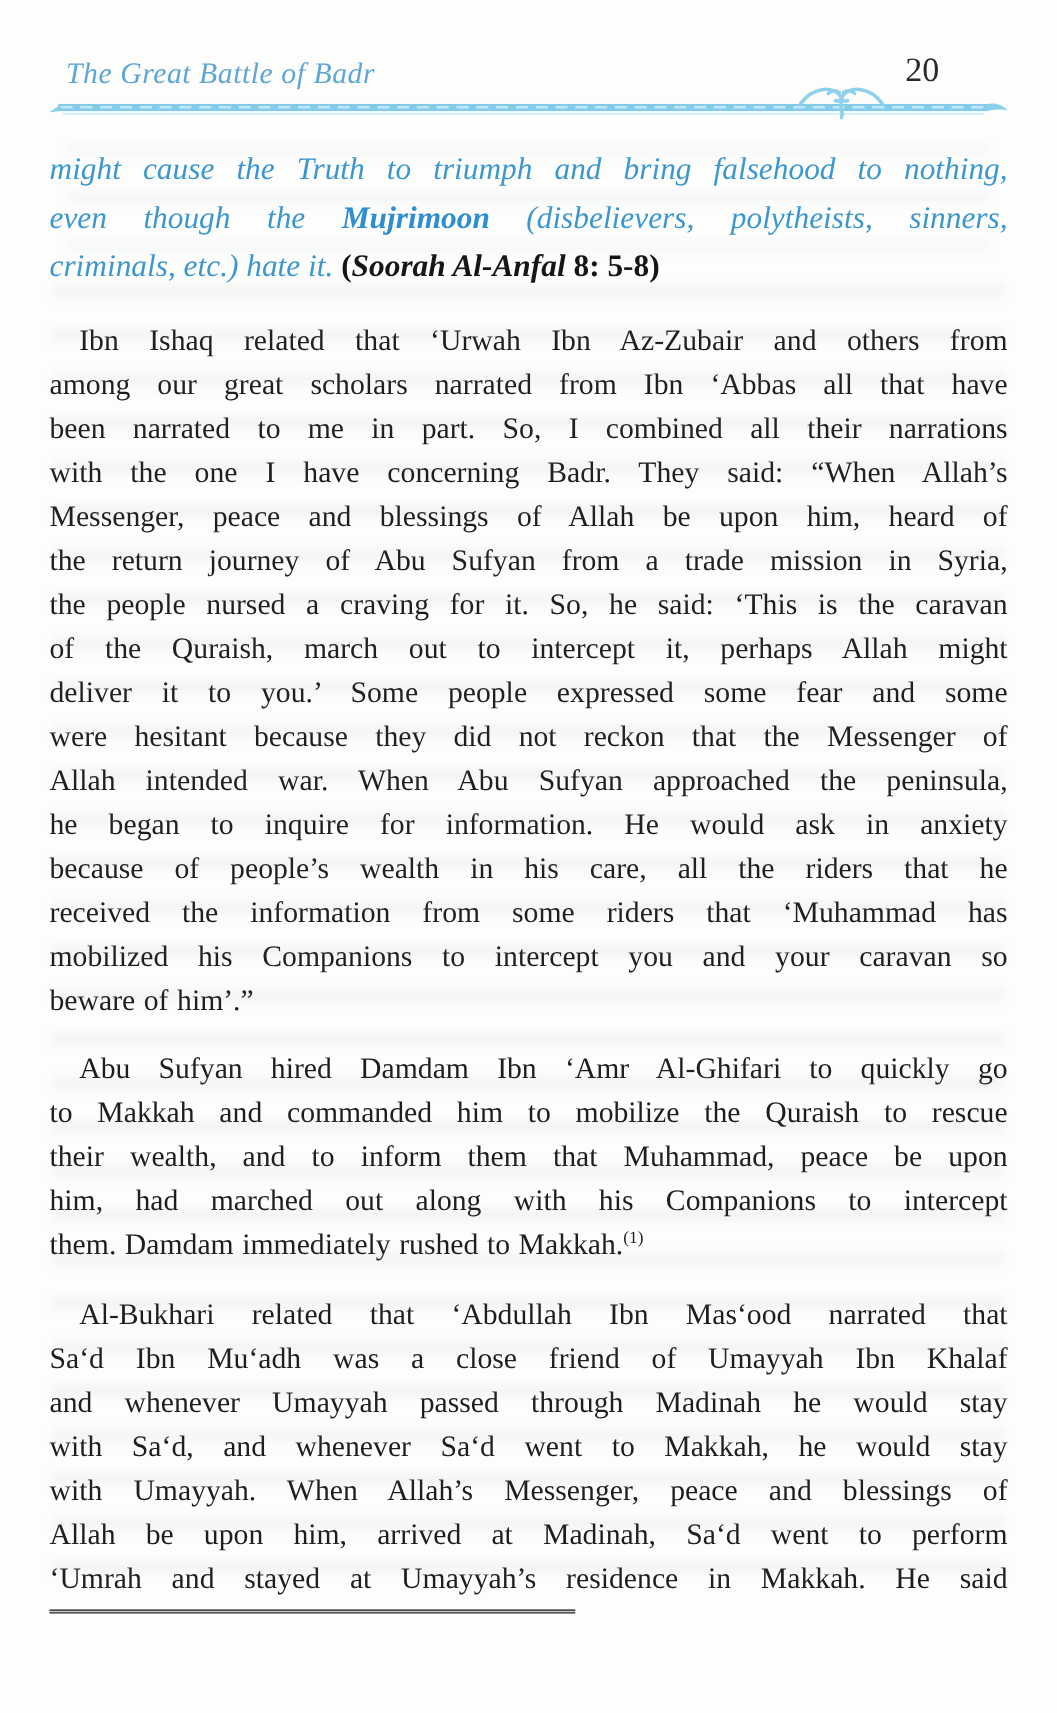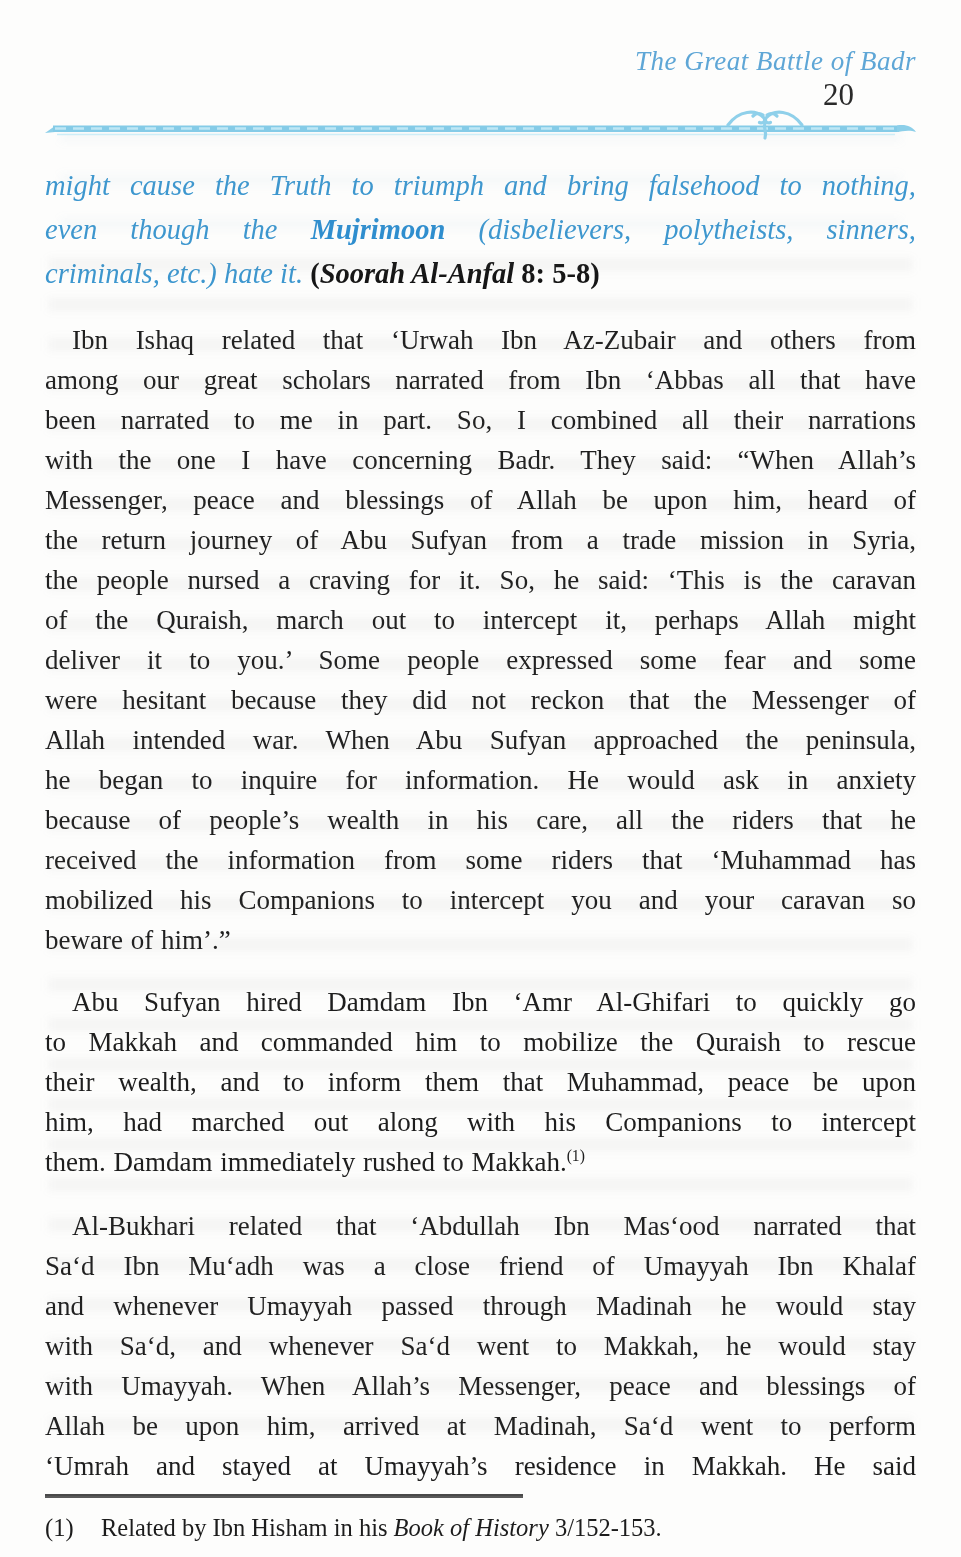--- a/index.html
+++ b/index.html
@@ -33,21 +33,20 @@
       rgba(130,170,200,0.05) 0 12px,
       rgba(130,170,200,0.0) 12px 44px);
     filter: blur(4px);
     pointer-events: none;
   }
   header {
     padding-top: 46px;
     display: flex;
     justify-content: space-between;
     align-items: flex-end;
-    flex-direction: column;
   }
   .running-title {
     margin-left: 15px;
     font-style: italic;
     font-size: 27px;
     color: #5ea6d6;
     letter-spacing: 0.5px;
   }
   .pagenum {
     margin-right: 62px;
@@ -174,17 +173,14 @@
       <div class="line"><span>Sa‘d Ibn Mu‘adh was a close friend of Umayyah Ibn Khalaf</span></div>
       <div class="line"><span>and whenever Umayyah passed through Madinah he would stay</span></div>
       <div class="line"><span>with Sa‘d, and whenever Sa‘d went to Makkah, he would stay</span></div>
       <div class="line"><span>with Umayyah. When Allah’s Messenger, peace and blessings of</span></div>
       <div class="line"><span>Allah be upon him, arrived at Madinah, Sa‘d went to perform</span></div>
       <div class="line"><span>‘Umrah and stayed at Umayyah’s residence in Makkah. He said</span></div>
     </div>
 
   <div class="footnote">
     <div class="fn-rule"></div>
-    <div class="fn-line">
-        <div class="line no-just"><span class="fn-label">(1)</span><span>Related by Ibn Hisham in his </span><span class="italic">Book of History</span><span> 3/152-153.</span></div>
-      </div>
   </div>
 </div>
 
 </body></html>

